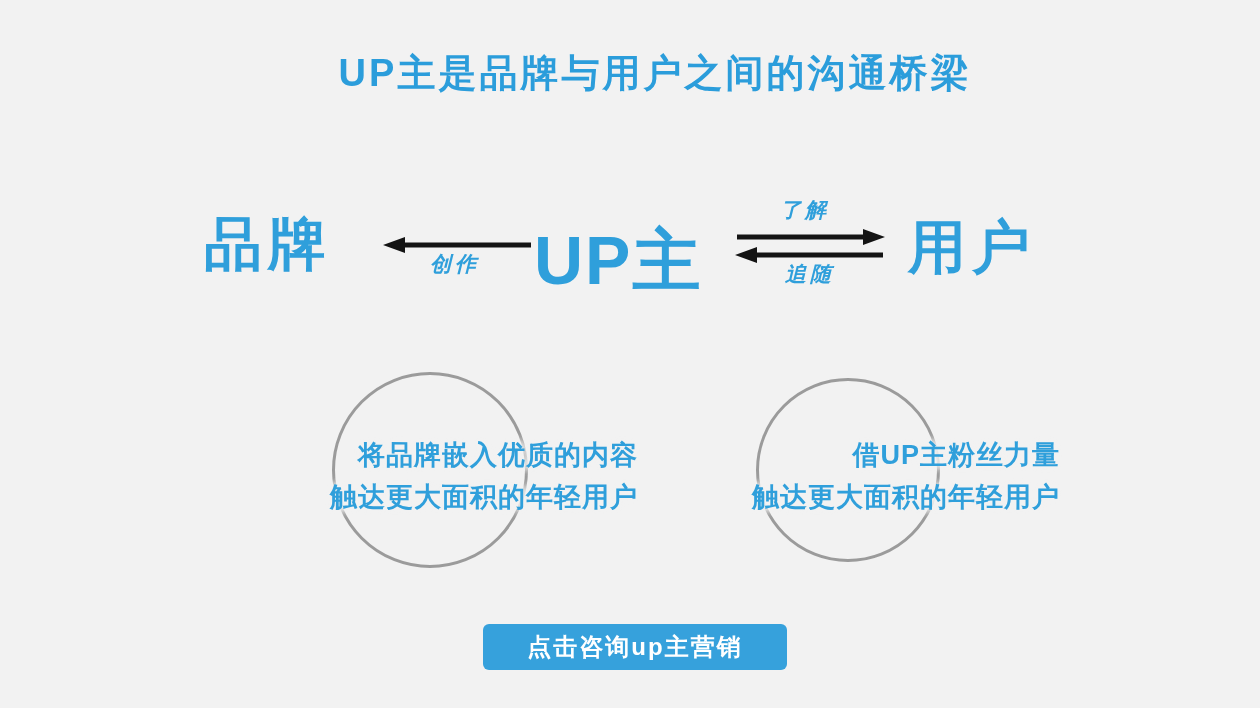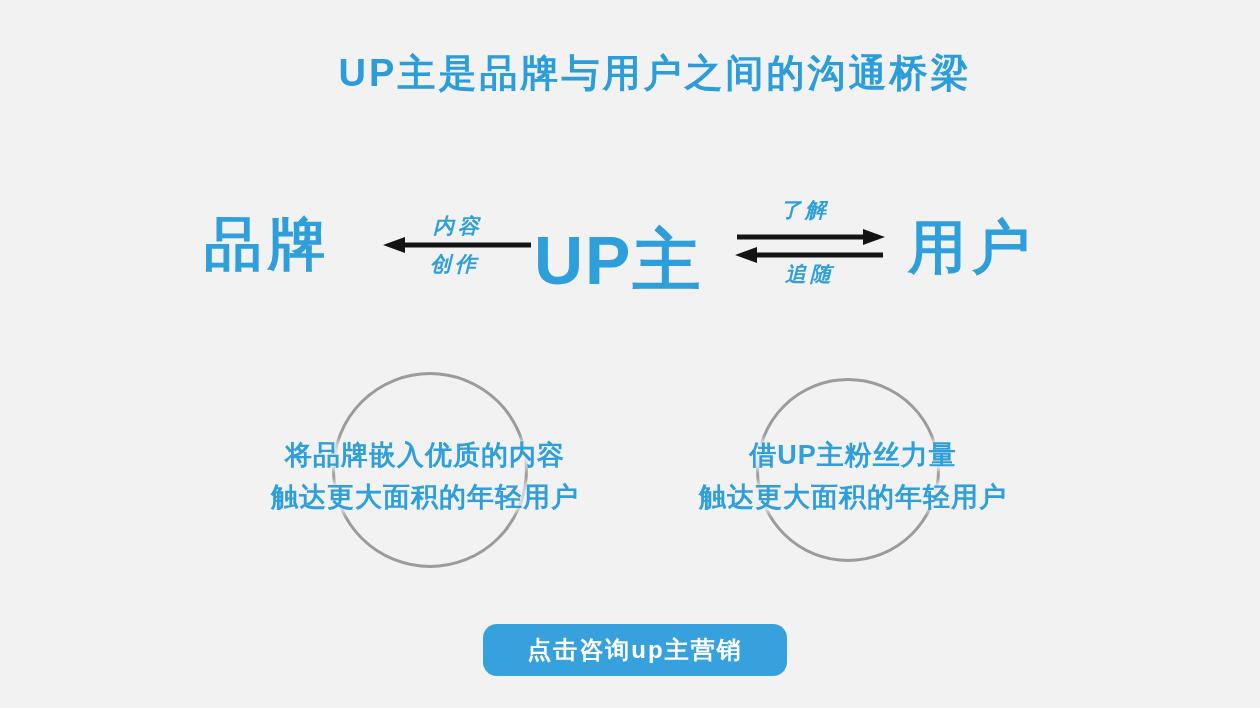--- a/index.html
+++ b/index.html
@@ -62,48 +62,48 @@
     position: absolute;
     border: 3px solid #9b9b9b;
     border-radius: 50%;
     background: transparent;
   }
   .circle-left  { left: 332px; top: 372px; width: 196px; height: 196px; }
   .circle-right { left: 756px; top: 378px; width: 184px; height: 184px; }
 
   .benefit {
     position: absolute;
-    text-align: center;
+    text-align: right;
     font-weight: bold;
     color: #2f9fdb;
     font-size: 27px;
     line-height: 42px;
     letter-spacing: 1px;
     white-space: nowrap;
     text-shadow:
       0 0 6px #f2f2f2, 0 0 6px #f2f2f2,
       0 0 10px #f2f2f2, 0 0 10px #f2f2f2;
   }
   .benefit-left  { left: 212px; top: 434px; width: 426px; }
   .benefit-right { left: 646px; top: 434px; width: 414px; }
 
   .cta-button {
     position: absolute;
     left: 483px;
     top: 624px;
     width: 304px;
-    height: 52px;
+    height: 46px;
     background: #36a1dc;
     color: #ffffff;
     font-family: inherit;
     font-size: 24px;
     font-weight: bold;
     letter-spacing: 2px;
     border: none;
-    border-radius: 14px;
+    border-radius: 6px;
     cursor: pointer;
     display: flex;
     align-items: center;
     justify-content: center;
   }
 </style>
 </head>
 <body>
 
 <div class="canvas">
@@ -112,21 +112,20 @@
 
   <div class="node node-brand">品牌</div>
 
   <div class="arrow-wrap arrow-left-wrap">
     <svg width="150" height="20" viewBox="0 0 150 20" aria-hidden="true">
       <line x1="148" y1="10" x2="16" y2="10" stroke="#141414" stroke-width="5"></line>
       <polygon points="0,10 22,2 22,18" fill="#141414"></polygon>
     </svg>
   </div>
 
-  <div class="arrow-label label-content">内容</div>
   <div class="arrow-label label-create">创作</div>
 
   <div class="node node-up">UP主</div>
 
   <div class="arrow-wrap arrow-right-wrap">
     <svg width="150" height="36" viewBox="0 0 150 36" aria-hidden="true">
       <line x1="2" y1="9" x2="130" y2="9" stroke="#141414" stroke-width="5"></line>
       <polygon points="150,9 128,1 128,17" fill="#141414"></polygon>
       <line x1="148" y1="27" x2="20" y2="27" stroke="#141414" stroke-width="5"></line>
       <polygon points="0,27 22,19 22,35" fill="#141414"></polygon>

